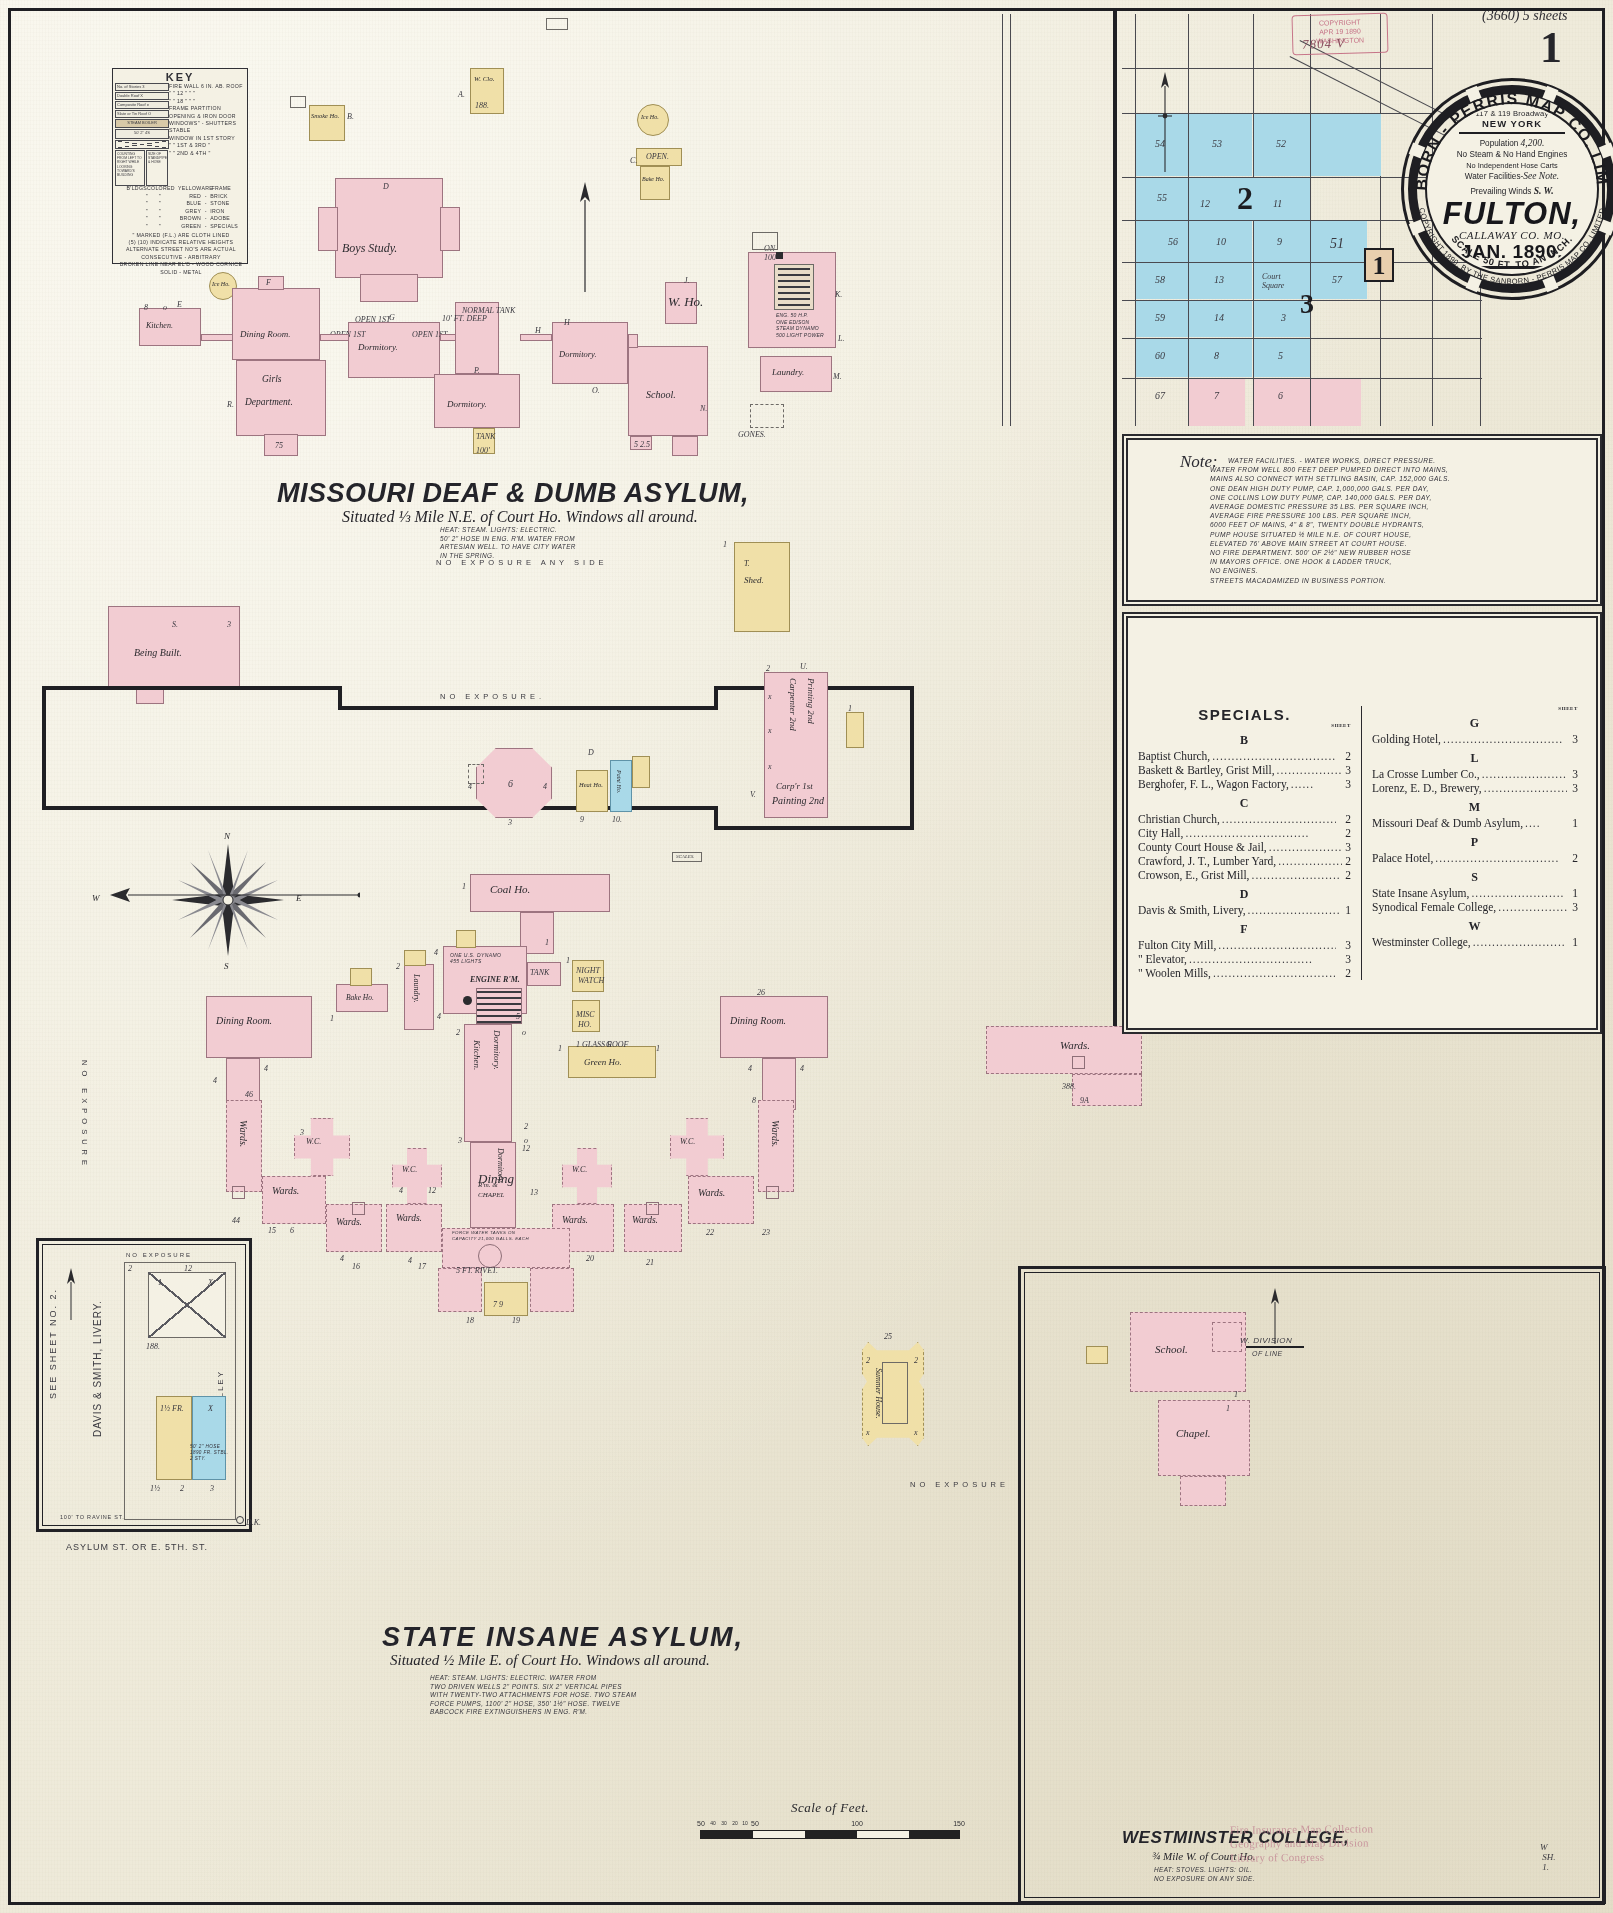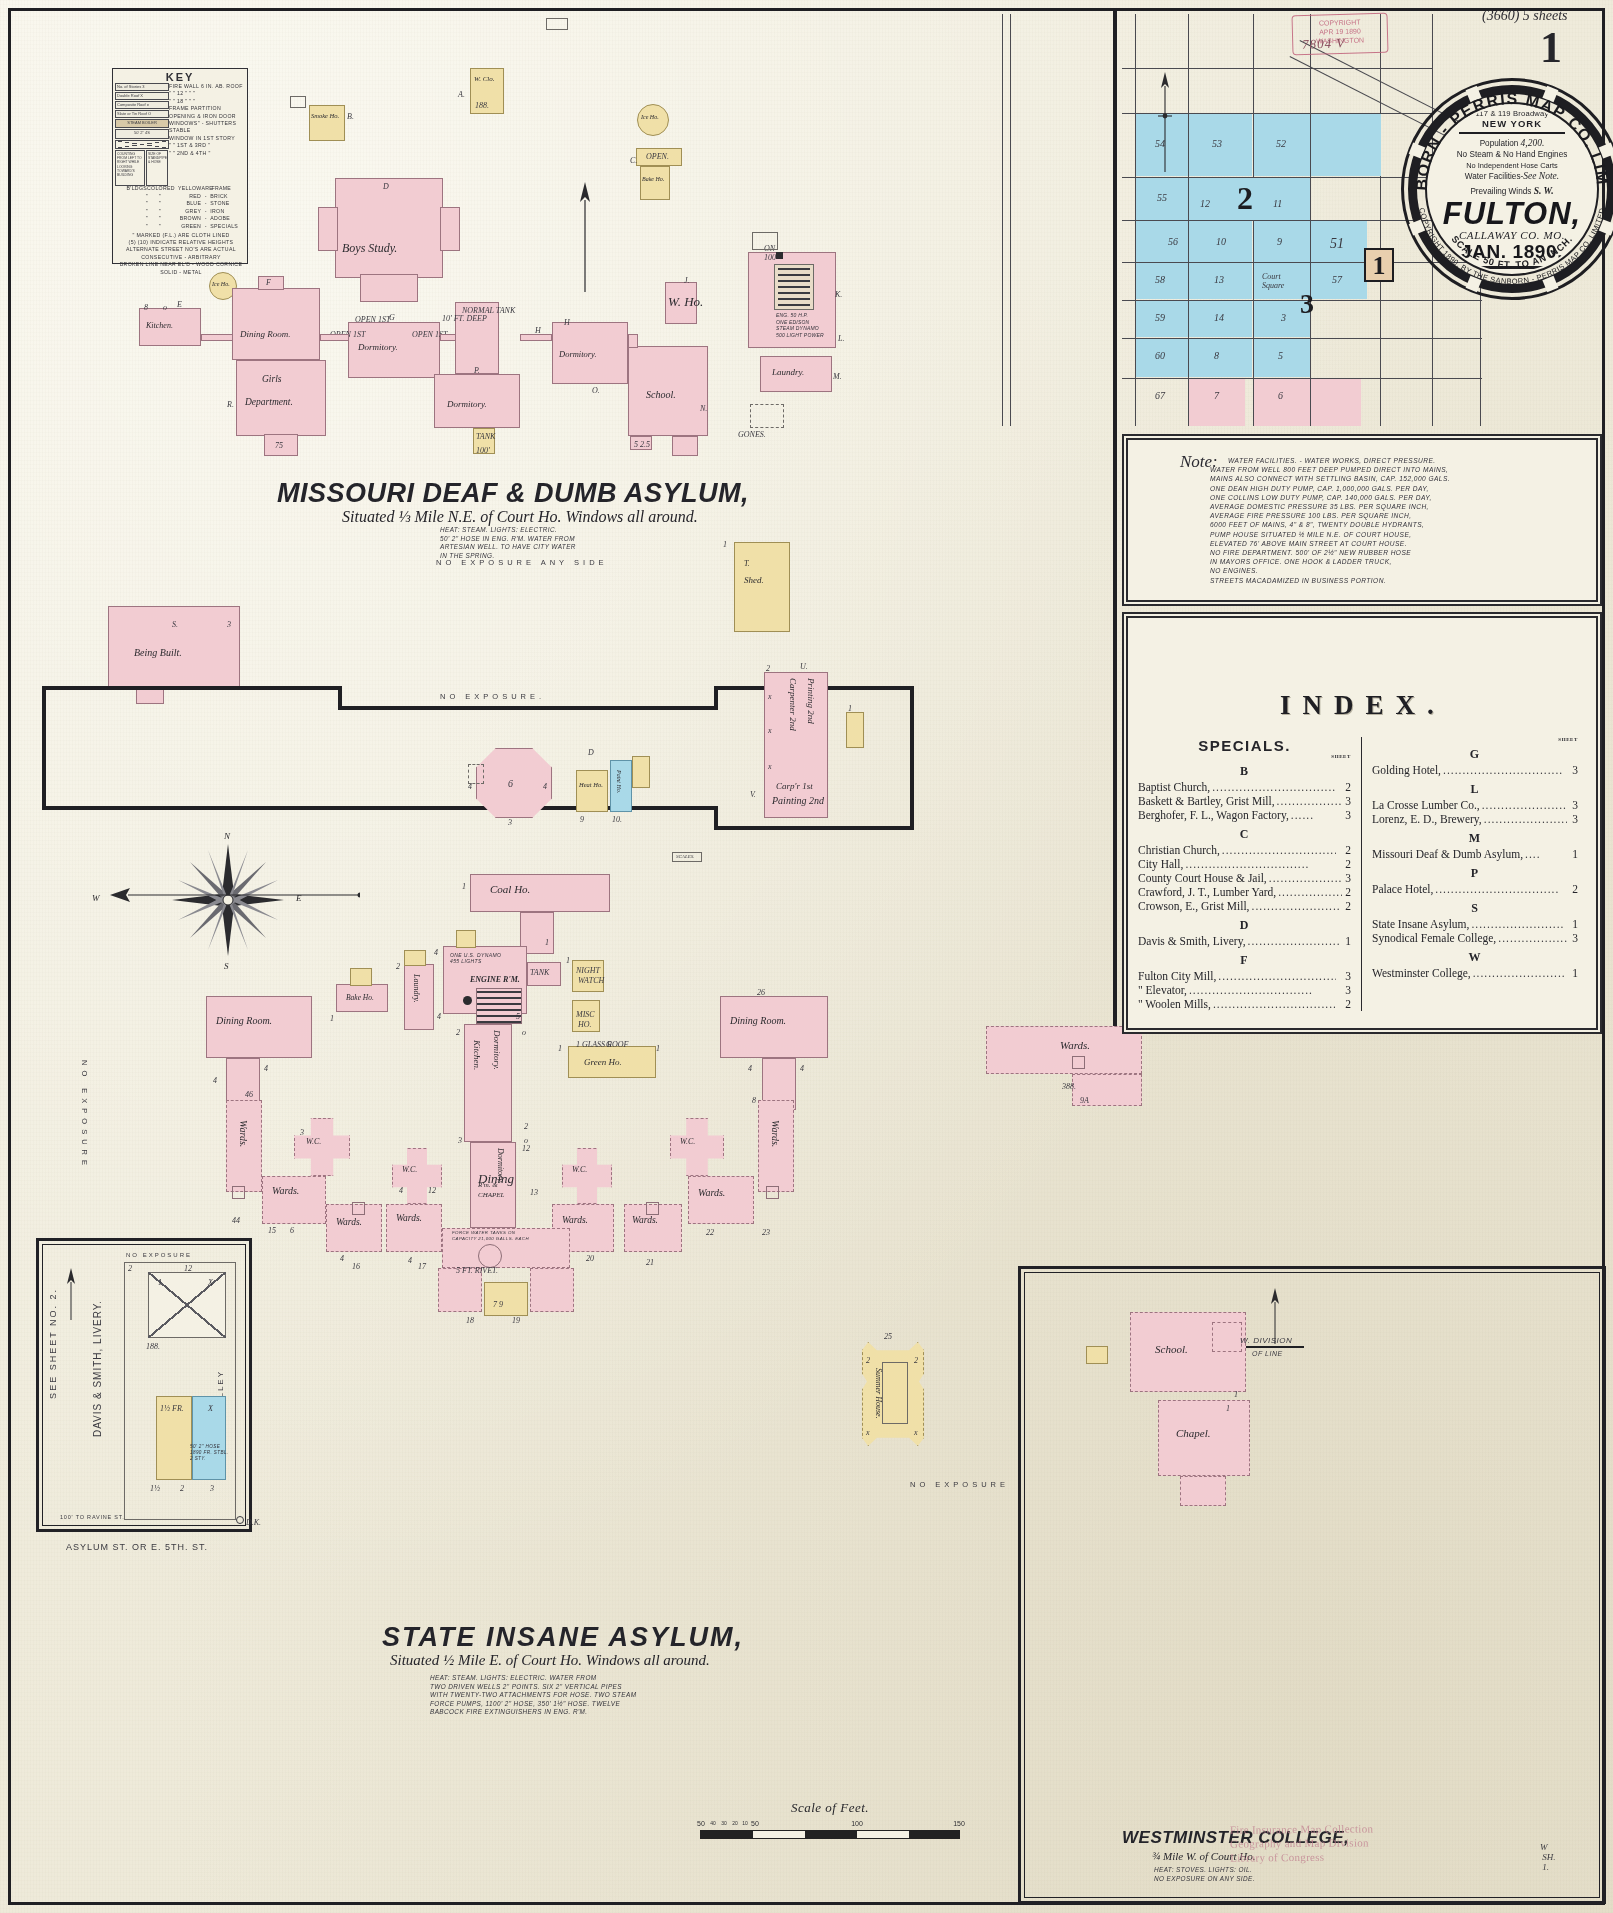--- a/index.html
+++ b/index.html
@@ -1139,21 +1139,20 @@
       <div class="note-line">ELEVATED 76' ABOVE MAIN STREET AT COURT HOUSE.</div>
       <div class="note-line">NO FIRE DEPARTMENT.   500' OF 2½" NEW RUBBER HOSE</div>
       <div class="note-line">IN MAYORS OFFICE.   ONE HOOK &amp; LADDER TRUCK,</div>
       <div class="note-line">NO ENGINES.</div>
       <div class="note-line">STREETS MACADAMIZED IN BUSINESS PORTION.</div>
     </div>
   </div>
 
   <div class="panel" style="left:1122px; top:612px; width:480px; height:422px;"></div>
   <div class="abs" style="left:1138px; top:690px; width:450px;">
-    <div id="index-title">INDEX.</div>
     <div style="display:flex; margin-top:16px;">
 
       <div class="idx-col" style="width:224px; padding-right:10px; border-right:1.4px solid #2a2a2e;">
         <div id="specials-hdr">SPECIALS.</div>
         <div class="idx-sheet-hdr">SHEET</div>
 
         <div class="idx-letter">B</div>
         <div class="idx-row">
           <span class="idx-name">Baptist Church,</span>
           <span class="idx-dots">................................</span>

